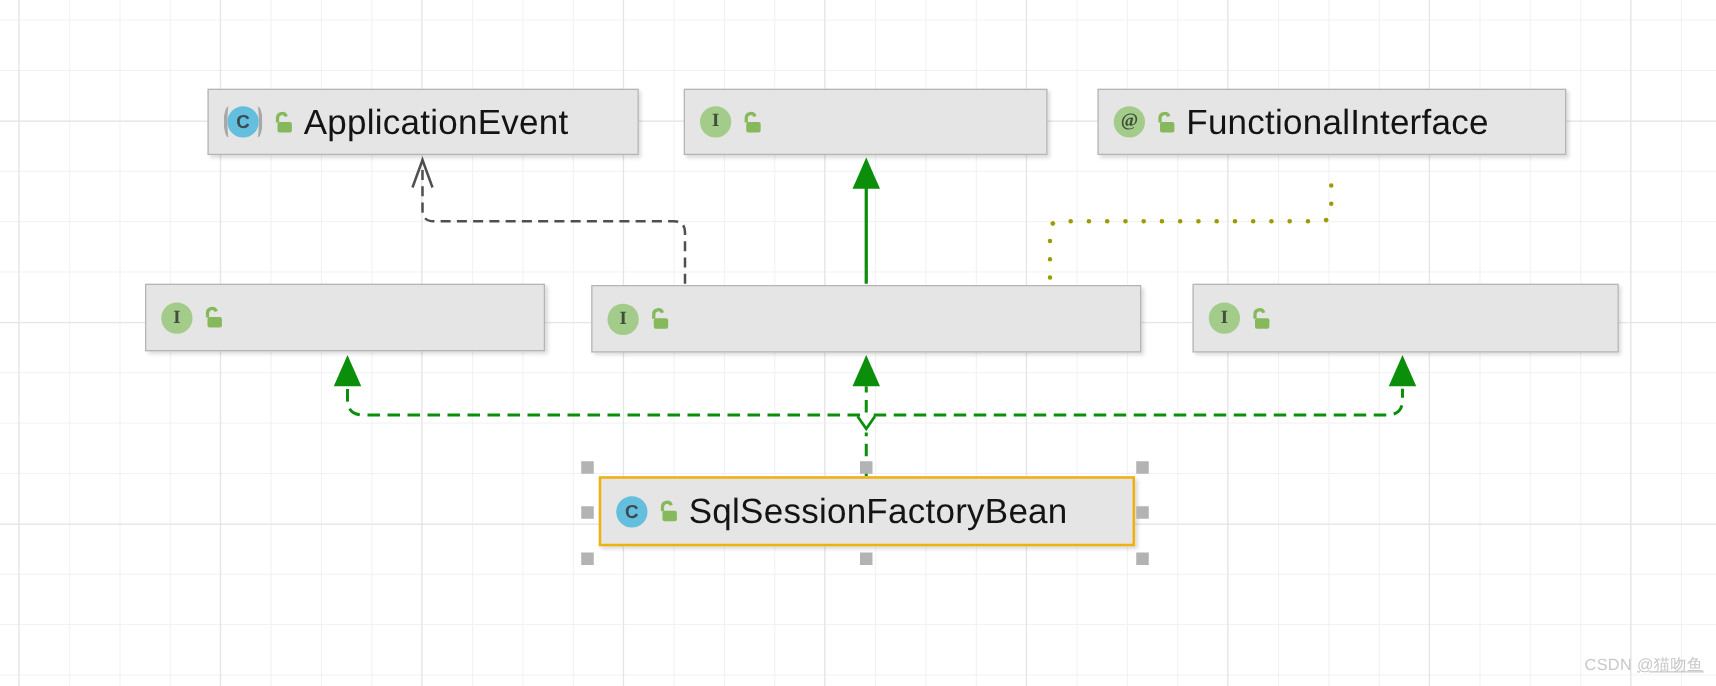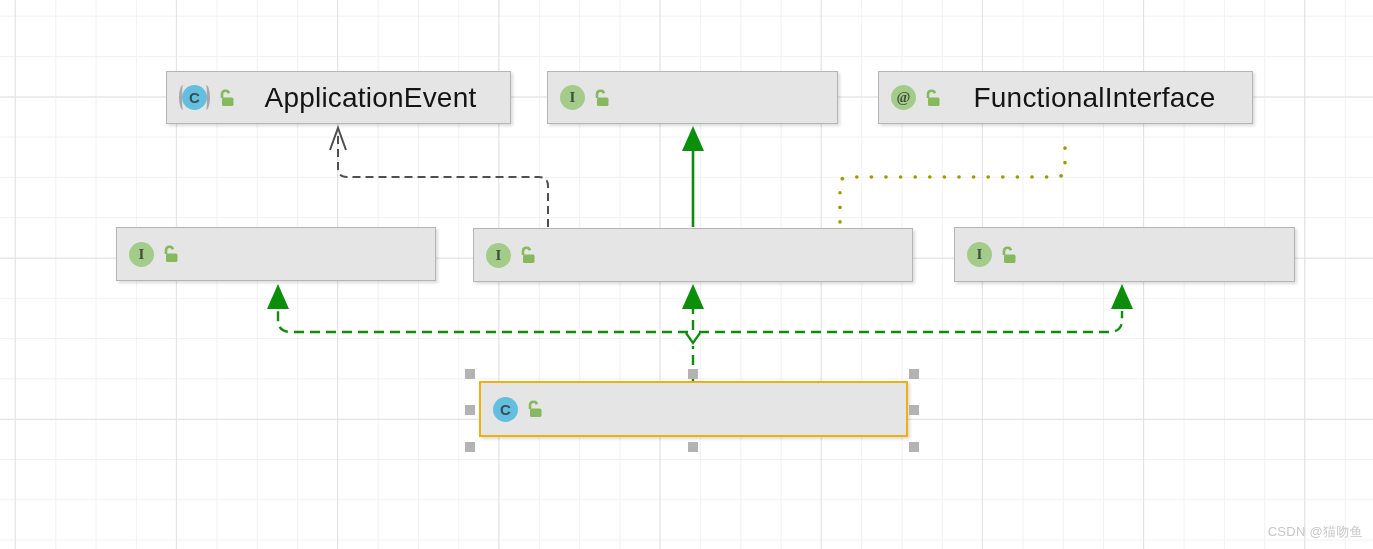--- a/index.html
+++ b/index.html
@@ -31,40 +31,40 @@
   .dep-head{stroke:var(--dependency_gray);stroke-width:2;fill:none}
   .anno{stroke:var(--annotation_olive);stroke-width:3.6;fill:none;stroke-dasharray:0.1 14.5;stroke-linecap:round}
 
   .node{
     position:absolute;z-index:2;display:flex;align-items:center;gap:6px;
     background:var(--node_fill);border:1px solid var(--node_border);
     padding:0 12px;box-shadow:2px 2px 3px rgba(0,0,0,.14);
     font-size:28px;color:var(--label_text);white-space:nowrap;cursor:default;
   }
   .node.selected{border:2px solid var(--selection)}
-  .node .label{flex:1;text-align:center;letter-spacing:.2px}
+  .node .label{flex:1;text-align:left;letter-spacing:.2px}
   .tparam{color:var(--type_param)}
   .type-icon{display:flex;align-items:center;flex:none}
   .circle{
     font-style:normal;width:25px;height:25px;border-radius:50%;flex:none;
     display:flex;align-items:center;justify-content:center;
     font-size:15px;font-weight:600;color:#3d4a52;
   }
   .circle.class{background:var(--class_icon)}
   .circle.iface{background:var(--interface_icon);font-family:"Liberation Serif",serif;color:#41503a}
   .paren{width:8px;height:25px;flex:none}
   .paren.l{border-left:3px solid #a8a8a8;border-radius:50%;margin-right:-5px}
   .paren.r{border-right:3px solid #a8a8a8;border-radius:50%;margin-left:-5px}
   .lock-icon{flex:none;display:flex;margin-left:2px}
   .handle{position:absolute;z-index:3;width:10px;height:10px;background:var(--handle_gray)}
   .watermark{
     position:absolute;right:10px;bottom:8px;z-index:4;
     font-size:13px;color:var(--watermark_gray);letter-spacing:.3px;
   }
-  .watermark .wm-handle{}
+  .watermark .wm-handle{text-decoration:underline}
 </style>
 </head>
 <body>
 
 <div class="canvas">
 
   <svg class="edges" width="1373" height="549" viewBox="0 0 1373 549">
 
     <g>
       <path class="dep" d="M548 227 V186 Q548 177 539 177 H347 Q338 177 338 168 V131"></path>
@@ -171,20 +171,21 @@
   <div class="node selected" style="left:479px;top:381px;width:429px;height:56px">
     <span class="type-icon">
       <i class="circle class">C</i>
     </span>
     <span class="lock-icon">
       <svg width="19" height="18" viewBox="0 0 19 18">
           <path d="M4 9 V5.5 A3.6 3.6 0 0 1 11 4.2" fill="none" stroke="var(--lock)" stroke-width="2.6"></path>
           <rect x="4" y="8.6" width="11.5" height="8.4" rx="1.6" fill="var(--lock)"></rect>
         </svg>
     </span>
+    <span class="label">SqlSessionFactoryBean</span>
   </div>
 
   <span class="handle" style="left:465px;top:369px"></span>
   <span class="handle" style="left:688px;top:369px"></span>
   <span class="handle" style="left:909px;top:369px"></span>
   <span class="handle" style="left:465px;top:405px"></span>
   <span class="handle" style="left:909px;top:405px"></span>
   <span class="handle" style="left:465px;top:442px"></span>
   <span class="handle" style="left:688px;top:442px"></span>
   <span class="handle" style="left:909px;top:442px"></span>

